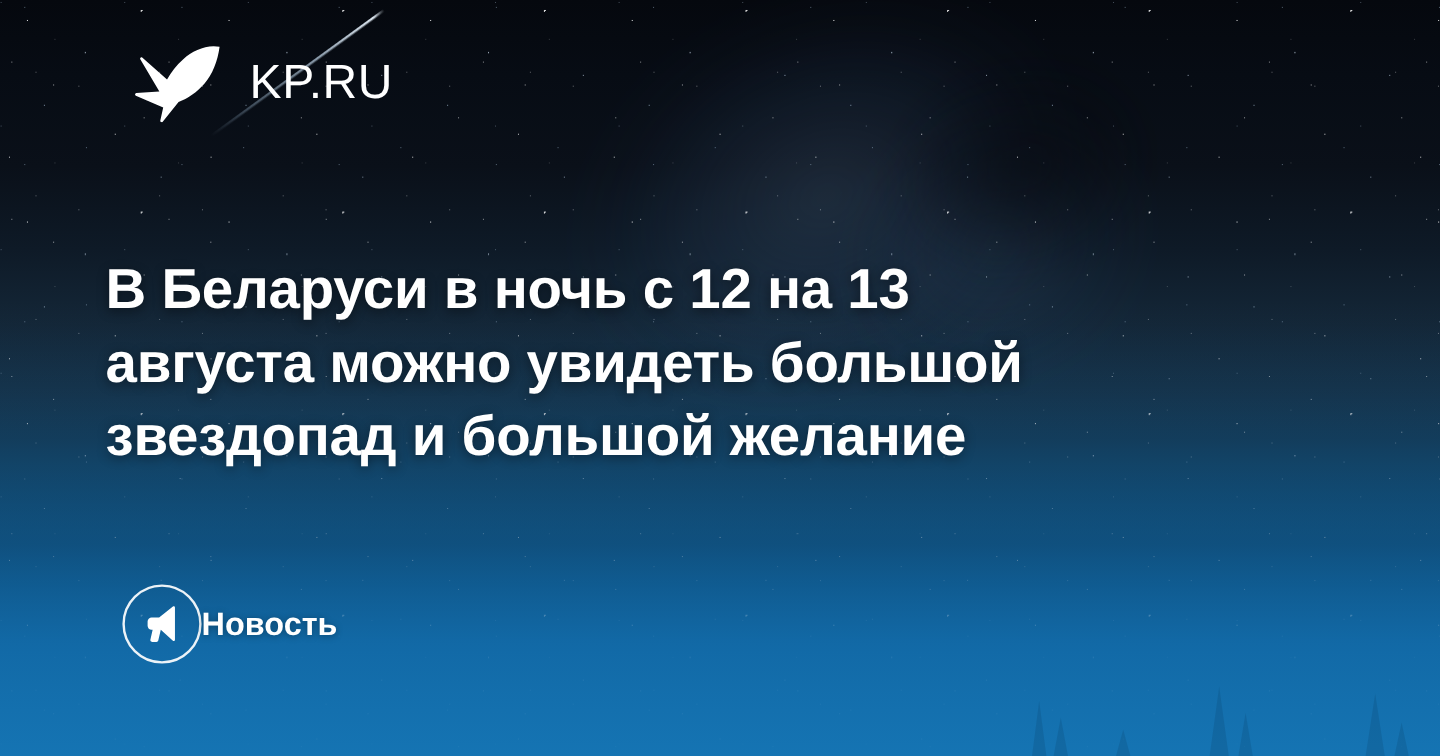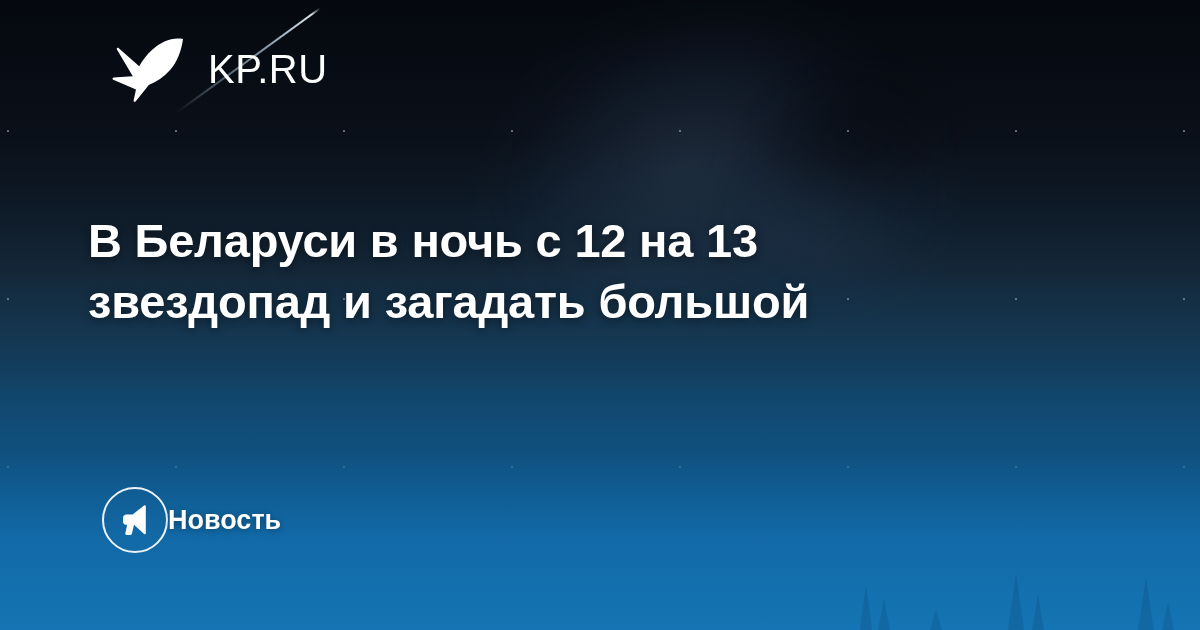--- a/index.html
+++ b/index.html
@@ -243,21 +243,22 @@
                L24.0 53.6
                L21.6 64.4 C21.3 65.6 22.8 66.4 23.6 65.4
                L36.8 49.0
                C44.4 46.1 52.0 41.0 58.3 33.8 C65.1 26.1 69.4 14.9 71 3 Z"></path>
     </svg>
     <div class="wordmark">KP.RU</div>
   </div>
 
   <div class="headline">
     <span class="ln">В Беларуси в ночь с 12 на 13</span>
-    <span class="ln">звездопад и загадать большой</span>
+    <span class="ln">августа можно увидеть большой</span>
+    <span class="ln">звездопад и большой желание</span>
   </div>
 
   <div class="badge">
     <div class="badge-circle">
       <svg class="megaphone" viewBox="0 0 34 34">
         <path fill="#ffffff" d="M27.8 3.2 C27.8 2.3 26.8 1.8 26.1 2.4 L14.6 11.6
                  L8.4 11.6 C6.5 11.6 5.0 13.1 5.0 15.0
                  L5.0 18.4 C5.0 20.3 6.5 21.8 8.4 21.8
                  L9.2 21.8 L7.3 30.2 C7.1 31.1 7.8 31.9 8.7 31.9
                  L12.4 31.9 C13.1 31.9 13.7 31.4 13.9 30.7

